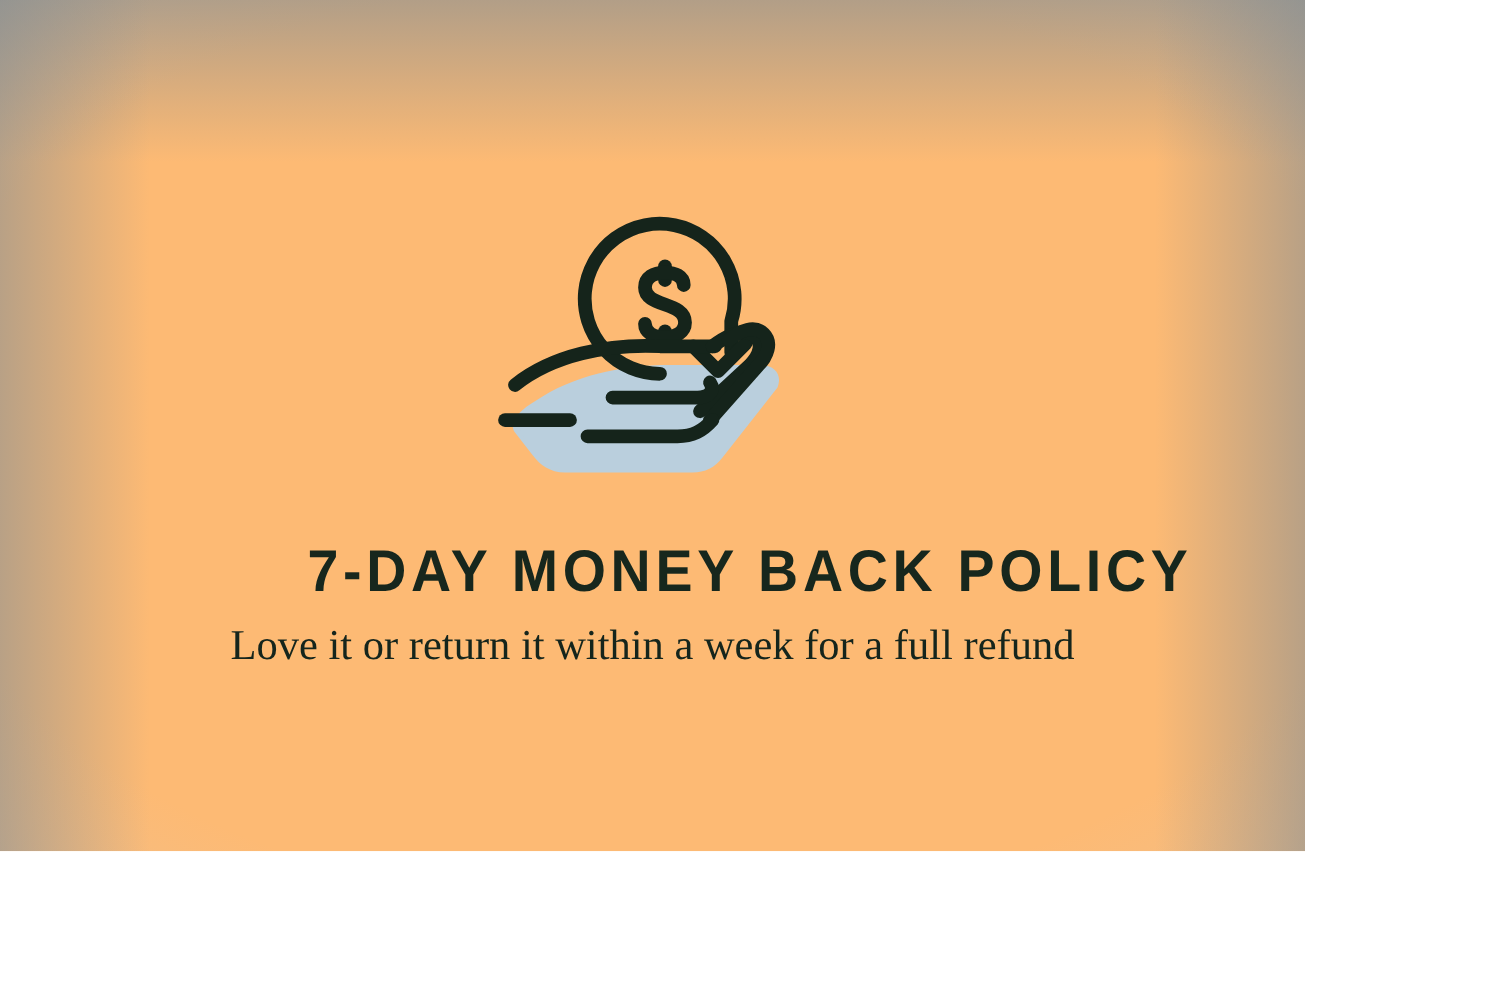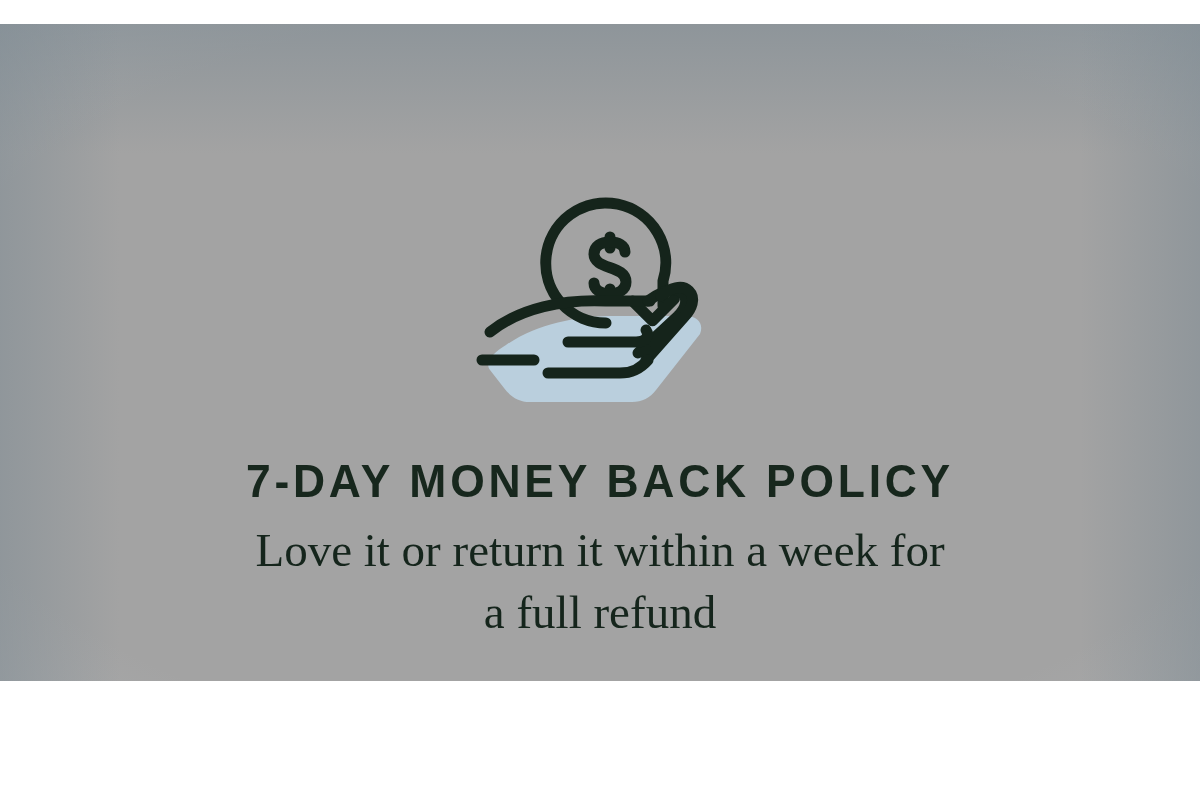--- a/index.html
+++ b/index.html
@@ -19,25 +19,24 @@
     height: 800px;
     overflow: hidden;
     background: #ffffff;
   }
 
   
   .hero {
     position: absolute;
     left: 0;
     top: 0;
-    width: 1200px;
+    width: 1044px;
     height: 681px;
     overflow: hidden;
-    background: #a3a3a3;
-    margin-top: 24px;
+    background: #fdba74;
   }
 
   
   .hero-vignette {
     position: absolute;
     inset: 0;
     background:
       radial-gradient(130% 125% at 50% 52%,
         rgba(232,241,252,0) 0%,
         rgba(232,241,252,0) 44%,
@@ -96,21 +95,21 @@
   
   .subhead {
     position: absolute;
     left: 50%;
     top: 495px;
     transform: translateX(-50%);
     width: 700px;
     text-align: center;
     margin: 0;
     font-family: "Liberation Serif", "DejaVu Serif", serif;
-    font-size: 47px;
+    font-size: 34px;
     font-weight: 400;
     line-height: 1.32;
     color: #15251c;
   }
 
   
   .footer {
     position: absolute;
     left: 0;
     top: 681px;

